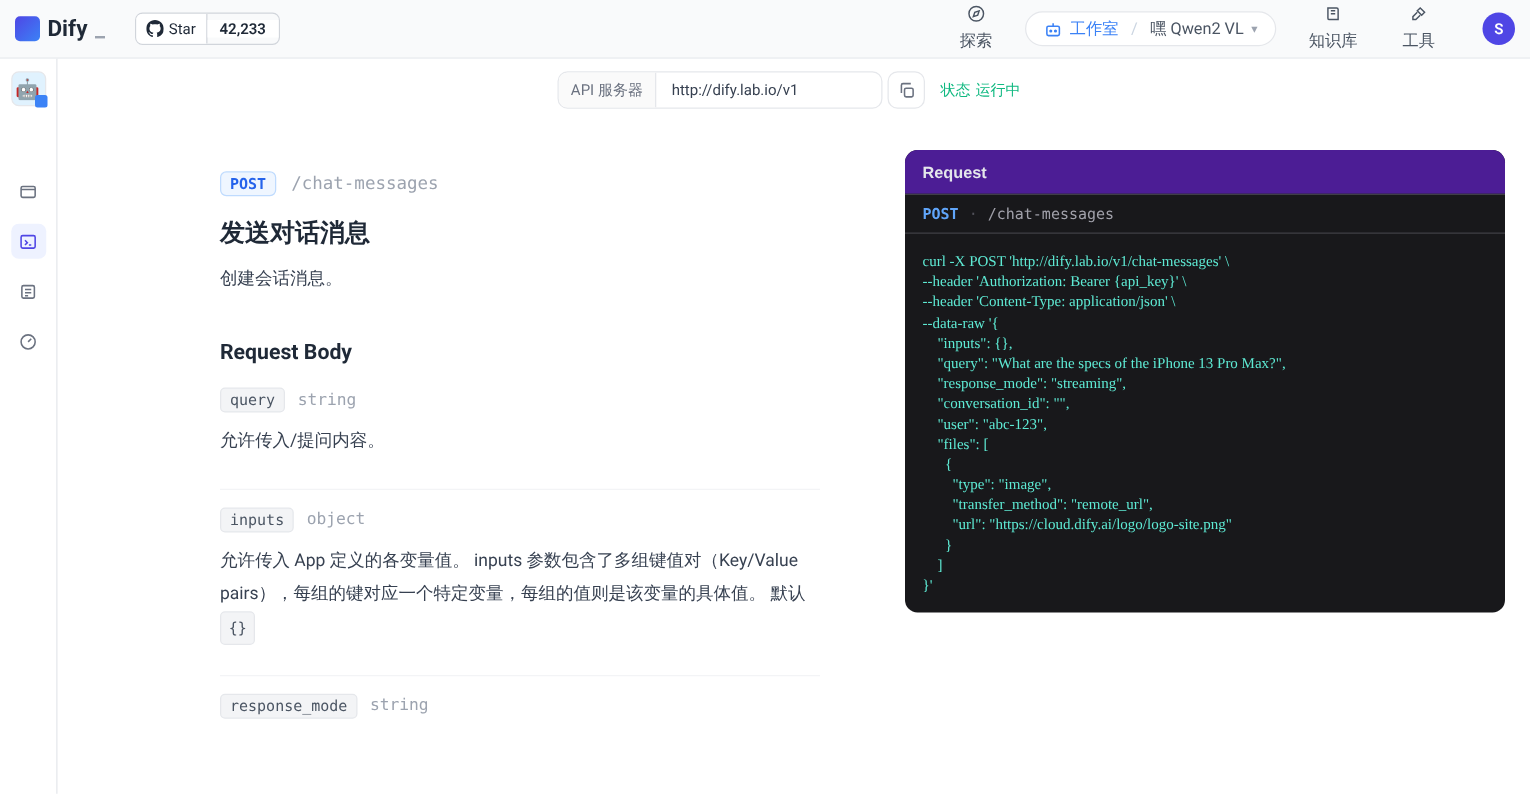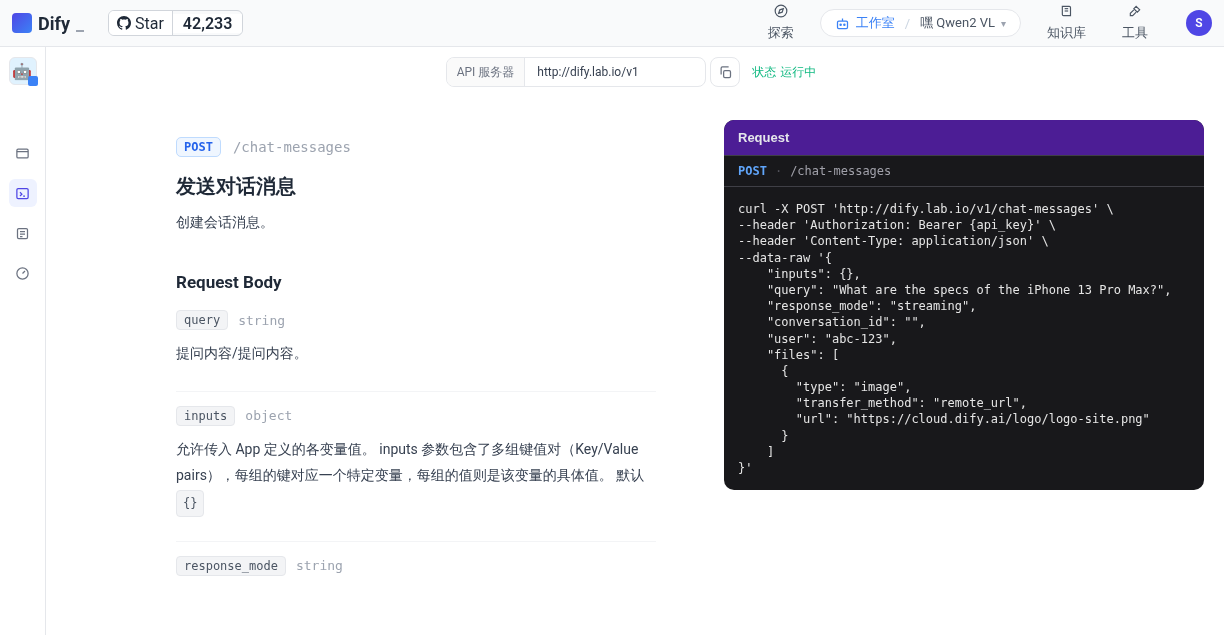--- a/index.html
+++ b/index.html
@@ -2,21 +2,21 @@
 <html><head>
 <meta charset="utf-8">
 <style>
 * { margin: 0; padding: 0; box-sizing: border-box; }
 body { font-family: -apple-system, BlinkMacSystemFont, "Segoe UI", Roboto, sans-serif; background: #fff; color: #1f2937; width: 1224px; height: 635px; overflow: hidden; }
 
 
 .header { height: 47px; background: #f9fafb; border-bottom: 1px solid #e5e7eb; display: flex; align-items: center; padding: 0 12px; gap: 16px; }
 .logo { display: flex; align-items: center; gap: 6px; font-weight: 700; font-size: 18px; margin-right: 8px; }
 .logo-icon { width: 20px; height: 20px; background: linear-gradient(135deg, #4f46e5, #3b82f6); border-radius: 4px; }
-.github-badge { display: flex; align-items: center; border: 1px solid #d1d5db; border-radius: 6px; overflow: hidden; height: 26px; font-size: 16px; }
+.github-badge { display: flex; align-items: center; border: 1px solid #d1d5db; border-radius: 6px; overflow: hidden; height: 26px; font-size: 12px; }
 .github-star { display: flex; align-items: center; gap: 4px; padding: 0 8px; background: #fff; border-right: 1px solid #d1d5db; height: 100%; }
 .github-count { padding: 0 10px; background: #fff; font-weight: 600; }
 .spacer { flex: 1; }
 .nav-item { display: flex; align-items: center; gap: 6px; padding: 6px 10px; font-size: 13px; color: #4b5563; cursor: pointer; border-radius: 8px; flex-direction: column; }
 .nav-active { background: #fff; border: 1px solid #e5e7eb; border-radius: 18px; padding: 4px 14px; display: flex; align-items: center; gap: 6px; font-size: 13px; }
 .nav-sep { color: #cbd5e1; margin: 0 4px; }
 .chevron { color: #9ca3af; font-size: 10px; }
 .avatar { width: 26px; height: 26px; border-radius: 50%; background: #4f46e5; color: #fff; display: flex; align-items: center; justify-content: center; font-size: 12px; font-weight: 600; margin-left: 12px; }
 
 
@@ -51,21 +51,21 @@
 .code-chip { display: inline-block; font-family: ui-monospace, monospace; font-size: 12px; background: #f3f4f6; border: 1px solid #e5e7eb; padding: 1px 6px; border-radius: 4px; color: #4b5563; }
 .divider { border-top: 1px solid #f3f4f6; margin: 14px 0; max-width: 480px; }
 
 
 .code-panel { position: absolute; top: 120px; right: 20px; width: 480px; background: #18181b; border-radius: 10px; overflow: hidden; font-family: ui-monospace, monospace; }
 .code-head { background: #4c1d95; padding: 10px 14px; color: #e5e7eb; font-size: 13px; font-weight: 600; font-family: -apple-system, sans-serif; }
 .code-sub { padding: 8px 14px; border-top: 1px solid #3f3f46; border-bottom: 1px solid #3f3f46; display: flex; align-items: center; gap: 8px; font-size: 12px; }
 .code-method { color: #60a5fa; font-weight: 700; }
 .code-dot { color: #52525b; }
 .code-path { color: #a1a1aa; }
-.code-body { padding: 14px; font-size: 12px; line-height: 1.35; color: #e5e5e5; white-space: pre; overflow-x: auto; }
+.code-body { padding: 14px; font-size: 12px; line-height: 1.35; color: #5eead4; white-space: pre; overflow-x: auto; font-family: Liberation Serif, serif; }
 
 svg { width: 15px; height: 15px; }
 .nav-item svg, .github-star svg { width: 14px; height: 14px; }
 </style>
 </head>
 <body>
 
 <div class="header">
   <div class="logo">
     <span class="logo-icon"></span>
@@ -175,21 +175,21 @@
   </div>
   <h1 class="title">发送对话消息</h1>
   <p class="desc">创建会话消息。</p>
   <h2 class="section">Request Body</h2>
 
   <div class="param">
     <div class="param-head">
       <span class="param-name">query</span>
       <span class="param-type">string</span>
     </div>
-    <div class="param-desc">提问内容/提问内容。</div>
+    <div class="param-desc">允许传入/提问内容。</div>
   </div>
   <div class="divider"></div>
 
   <div class="param">
     <div class="param-head">
       <span class="param-name">inputs</span>
       <span class="param-type">object</span>
     </div>
     <div class="param-desc"><span>允许传入 App 定义的各变量值。 inputs 参数包含了多组键值对（Key/Value pairs），每组的键对应一个特定变量，每组的值则是该变量的具体值。 默认 </span><span class="code-chip">{}</span></div>
   </div>

